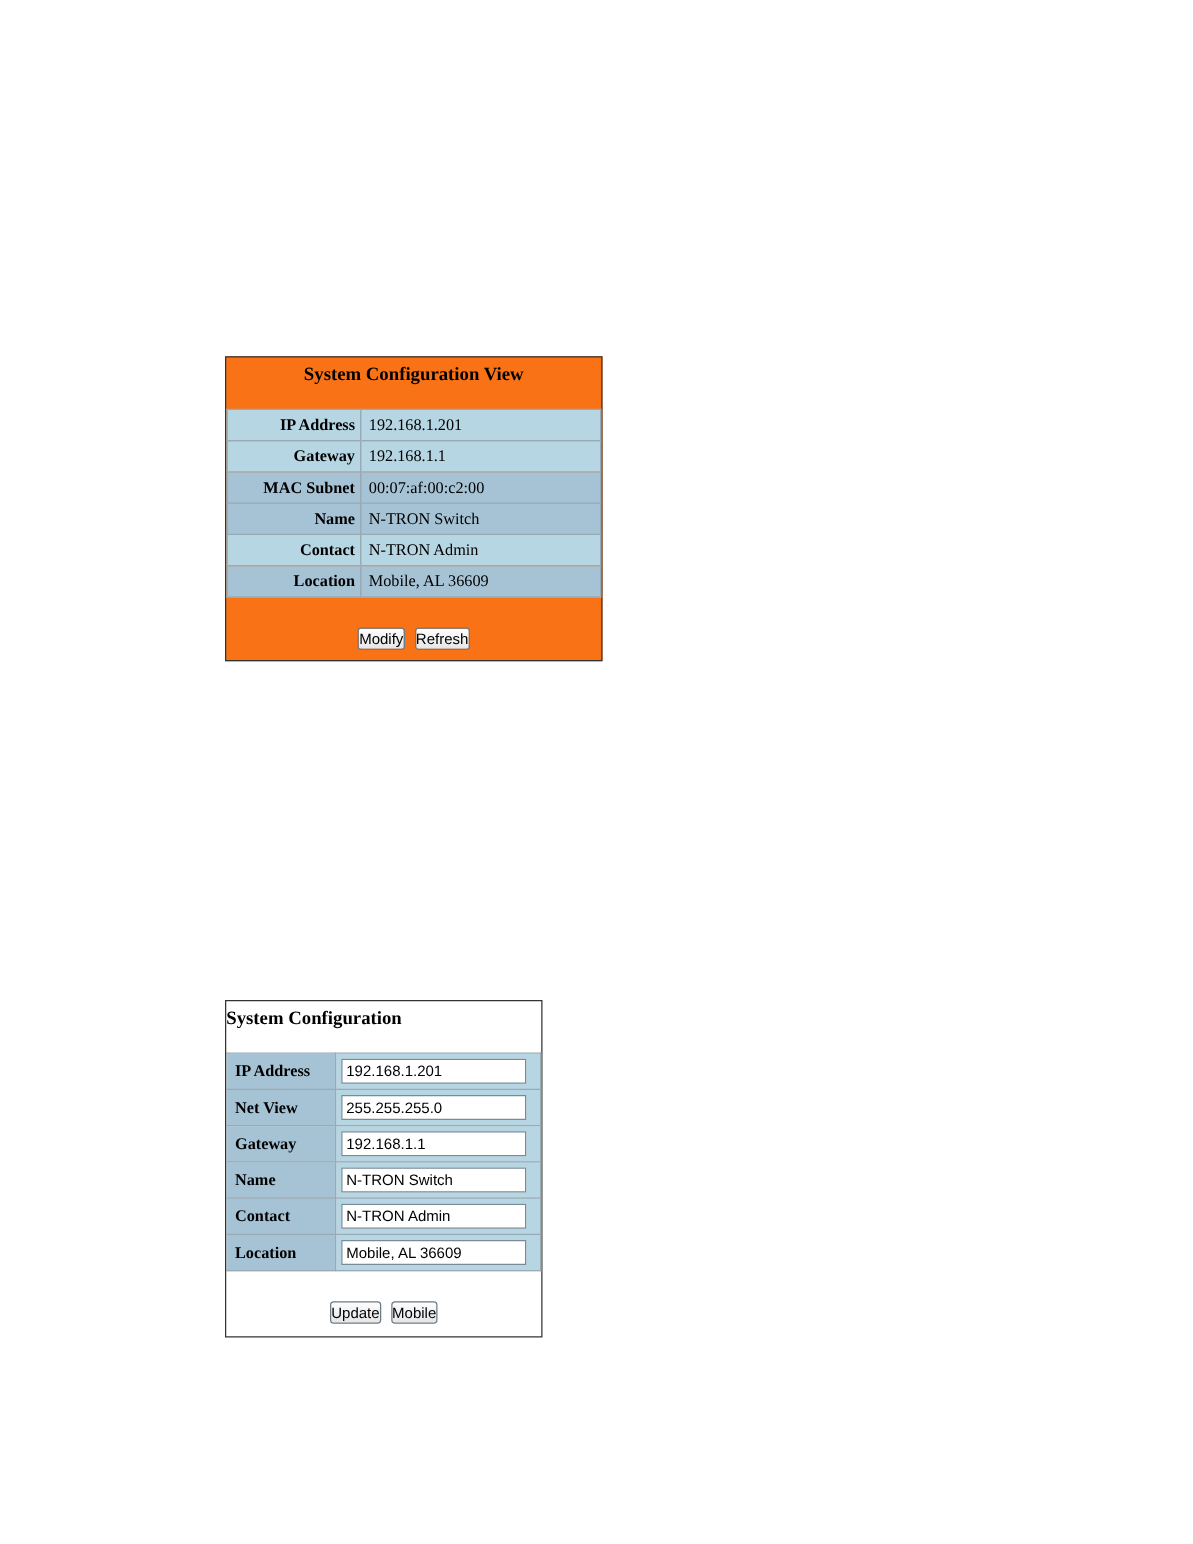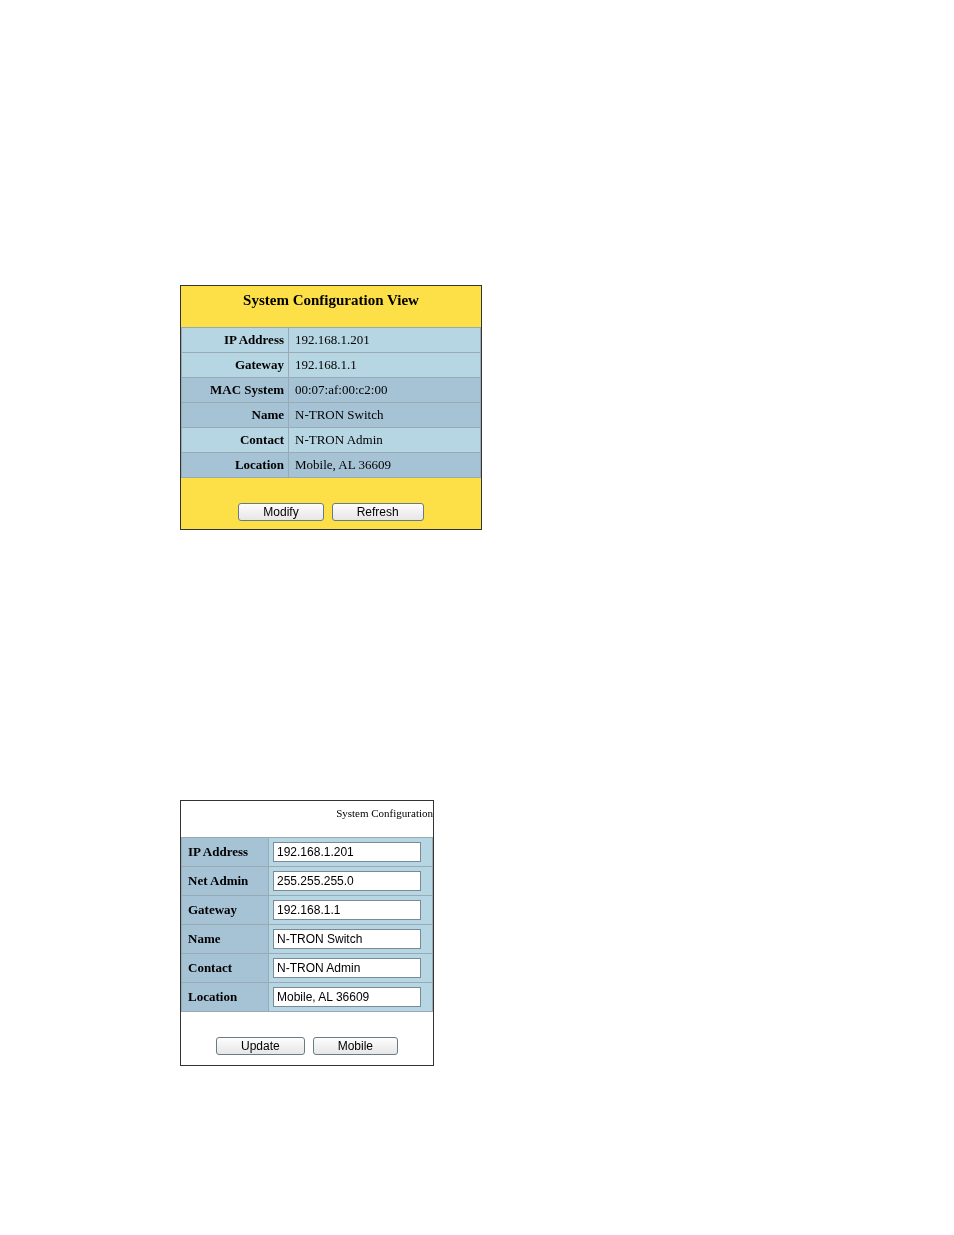--- a/index.html
+++ b/index.html
@@ -12,21 +12,21 @@
     position: relative;
   }
 
   
   .view-panel {
     position: absolute;
     left: 180px;
     top: 285px;
     width: 300px;
     border: 1px solid #333;
-    background: #fde047;
+    background: #f97316;
   }
   .view-title {
     text-align: center;
     font-weight: bold;
     font-size: 15px;
     padding: 6px 0 18px 0;
   }
   .view-table {
     border-collapse: collapse;
     width: 100%;
@@ -55,23 +55,23 @@
   
   .edit-panel {
     position: absolute;
     left: 180px;
     top: 800px;
     width: 252px;
     border: 1px solid #333;
     background: #fff;
   }
   .edit-title {
-    text-align: right;
-    font-weight: normal;
-    font-size: 11px;
+    text-align: left;
+    font-weight: bold;
+    font-size: 15px;
     padding: 6px 0 18px 0;
   }
   .edit-table {
     border-collapse: collapse;
     width: 100%;
     font-size: 13px;
   }
   .edit-table td.label {
     background: #a6c3d6;
     font-weight: bold;
@@ -95,21 +95,21 @@
   }
   .edit-buttons {
     text-align: center;
     padding: 24px 0 10px 0;
   }
 
   
   button.ui-btn {
     font-family: Arial, sans-serif;
     font-size: 12px;
-    padding: 1px 24px;
+    padding: 1px 0;
     border: 1px solid #6b7b86;
     border-radius: 3px;
     background: linear-gradient(#fdfdfd, #e6e6e6);
     cursor: pointer;
     margin: 0 2px;
   }
 </style>
 </head>
 <body>
 
@@ -120,21 +120,21 @@
     <tbody>
         <tr class="rowA">
       <td class="label">IP Address</td>
       <td class="value">192.168.1.201</td>
     </tr>
     <tr class="rowA">
       <td class="label">Gateway</td>
       <td class="value">192.168.1.1</td>
     </tr>
     <tr class="rowB">
-      <td class="label">MAC System</td>
+      <td class="label">MAC Subnet</td>
       <td class="value">00:07:af:00:c2:00</td>
     </tr>
     <tr class="rowB">
       <td class="label">Name</td>
       <td class="value">N-TRON Switch</td>
     </tr>
     <tr class="rowA">
       <td class="label">Contact</td>
       <td class="value">N-TRON Admin</td>
     </tr>
@@ -156,21 +156,21 @@
 
   <table class="edit-table">
     <tbody>
         <tr>
       <td class="label">IP Address</td>
       <td class="field">
         <input type="text" value="192.168.1.201" style="">
       </td>
     </tr>
     <tr>
-      <td class="label">Net Admin</td>
+      <td class="label">Net View</td>
       <td class="field">
         <input type="text" value="255.255.255.0" style="">
       </td>
     </tr>
     <tr>
       <td class="label">Gateway</td>
       <td class="field">
         <input type="text" value="192.168.1.1" style="">
       </td>
     </tr>

